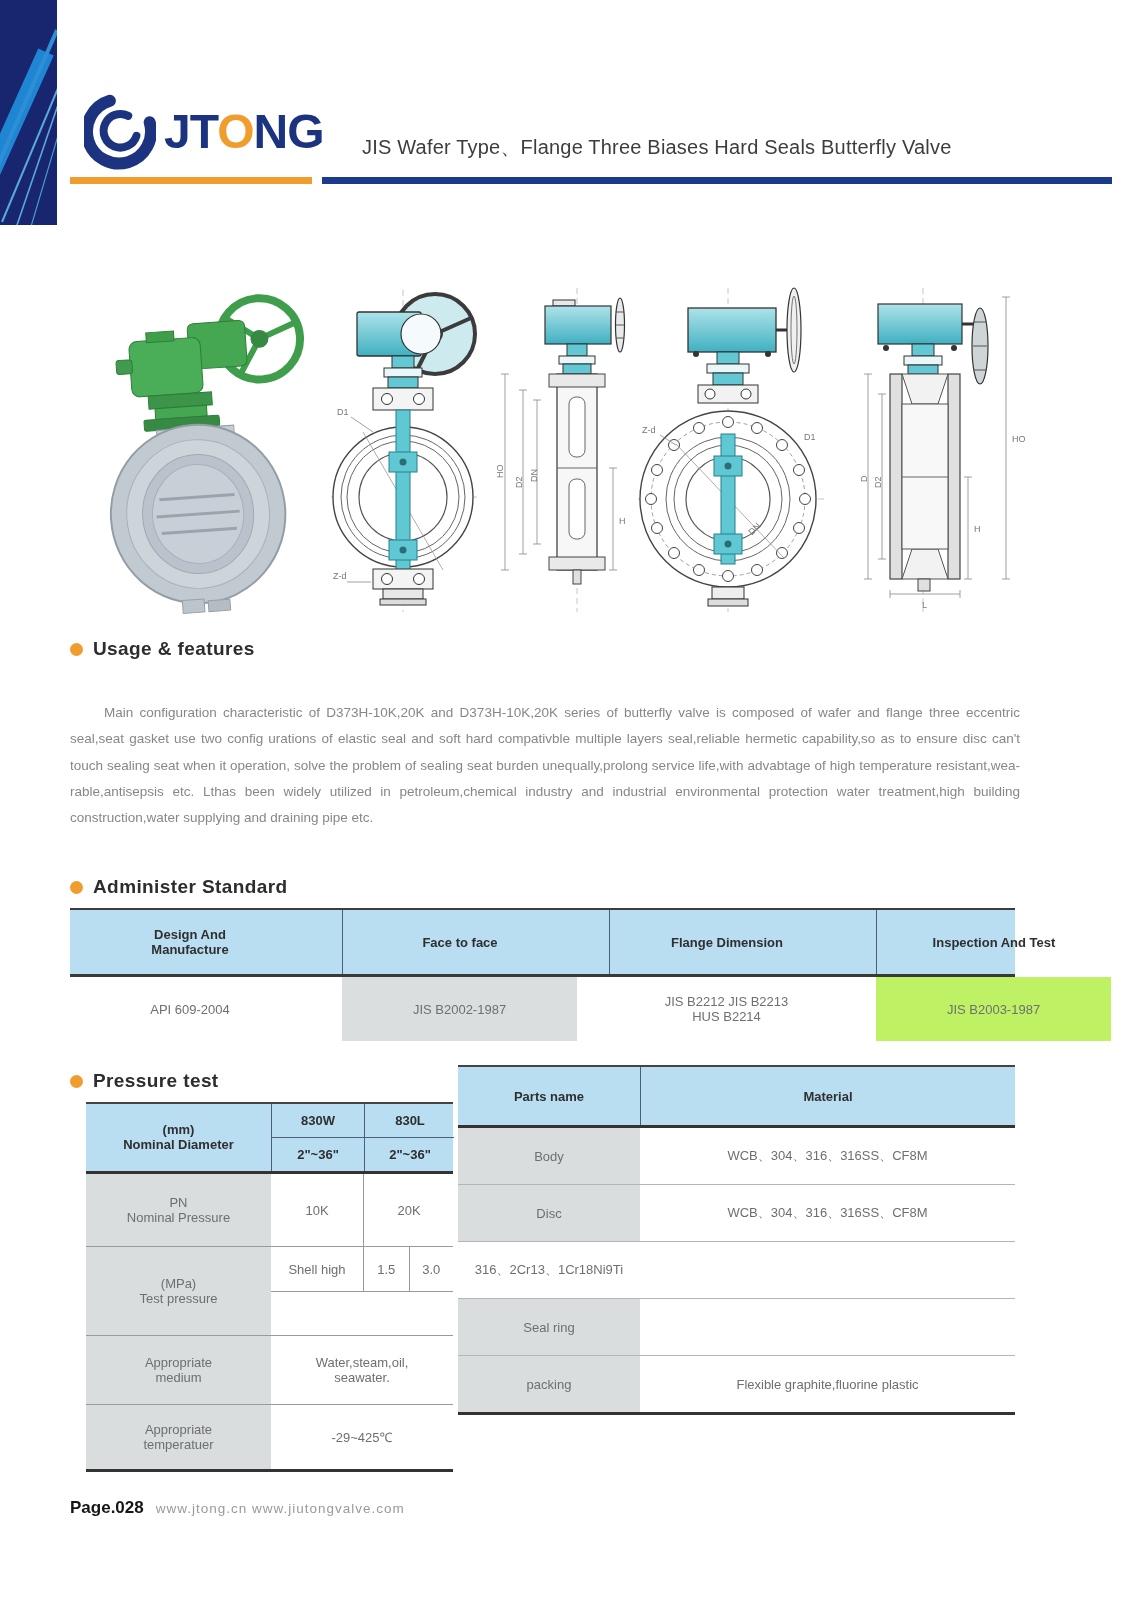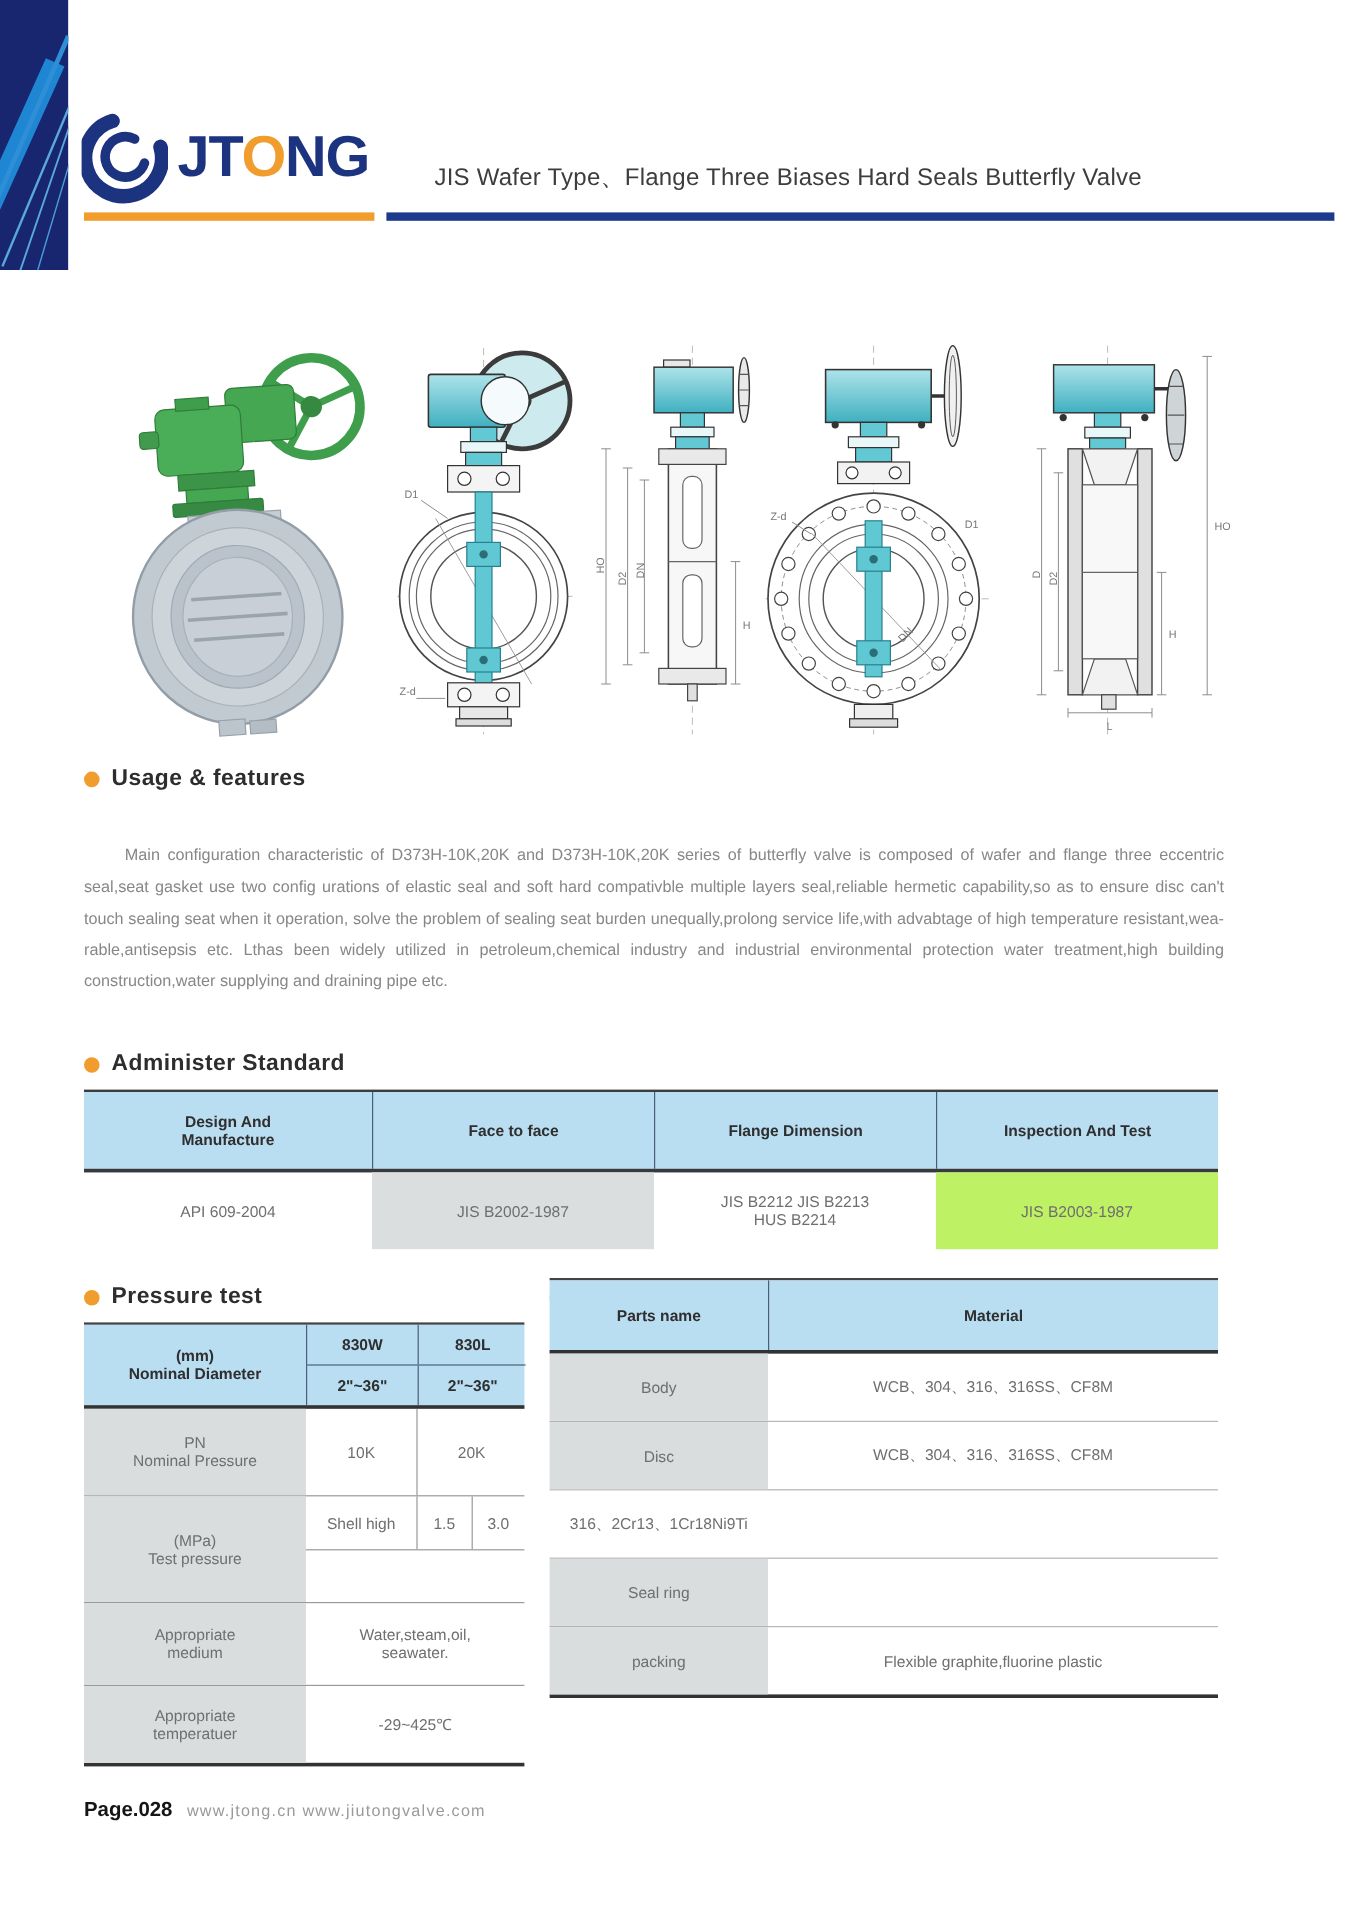--- a/index.html
+++ b/index.html
@@ -20,21 +20,21 @@
               text-align:justify;text-indent:34px;}
   
   .pre{white-space:pre-line;}
   .cell{display:flex;align-items:center;justify-content:center;text-align:center;}
   .hcell{font-weight:bold;color:#2f2f2f;font-size:13px;}
   .dcell{color:#6f6f6f;font-size:13px;}
   .graybg{background:#d9dddd;}
   .bluebg{background:#b9ddf1;}
   
   .admin-table{width:945px;border-top:2px solid #3c3c3c;}
-  .admin-row{display:grid;grid-template-columns:240px 235px 235px 235px;}
+  .admin-row{display:grid;grid-template-columns:240px 235px 235px 235px;gap:32px;}
   .admin-head{height:64px;border-bottom:3px solid #3a3a3a;}
   .admin-head .cell{border-left:1px solid #4a5f7d;}
   .admin-head .cell:first-child{border-left:none;}
   .admin-data{height:64px;}
   
   .pt{width:367px;border-top:2px solid #444;border-bottom:3px solid #333;}
   .pt-row{display:flex;}
   .pt-hdr{border-bottom:3px solid #333;}
   .pt-lab{width:185px;flex:0 0 auto;}
   .pt-vcol{width:92px;flex:0 0 auto;}
@@ -62,21 +62,21 @@
 
   <svg class="abs" style="left:0;top:0" width="57" height="225" viewBox="0 0 57 225">
     <rect width="57" height="225" fill="#17266f"></rect>
     <line x1="46" y1="52" x2="-34" y2="230" stroke="#1e86d2" stroke-width="17"></line>
     <line x1="57" y1="30" x2="-12" y2="188" stroke="#2f8fd6" stroke-width="4"></line>
     <line x1="64" y1="74" x2="2" y2="222" stroke="#5aa8e0" stroke-width="2"></line>
     <line x1="74" y1="58" x2="16" y2="228" stroke="#5aa8e0" stroke-width="1.6"></line>
     <line x1="84" y1="48" x2="30" y2="230" stroke="#4a9cd8" stroke-width="1.2"></line>
   </svg>
 
-  <div class="abs" style="left:68px;top:86px;display:flex;align-items:center;gap:8px">
+  <div class="abs" style="left:84px;top:86px;display:flex;align-items:center;gap:8px">
     <svg width="72" height="92" viewBox="0 0 90 110">
       <g transform="rotate(-18 45 55)" fill="none" stroke="#1c3380" stroke-linecap="round">
         <path d="M45 14 A40 40 0 1 0 84 55" stroke-width="15"></path>
         <path d="M61 39 A21 21 0 1 0 63 66" stroke-width="10"></path>
       </g>
     </svg>
     <div class="brand-text"><span>JT</span><span class="accent">O</span><span>NG</span></div>
   </div>
 
   <div class="abs page-title" style="left:362px;top:134px">JIS Wafer Type、Flange Three Biases Hard Seals Butterfly Valve</div>
@@ -339,21 +339,21 @@
   <div class="abs sec-head" style="left:70px;top:1070px">
     <span class="sec-dot"></span>
     <span class="sec-title">Pressure test</span>
   </div>
 
   <div class="abs sec-head" style="left:458px;top:1070px">
     <span class="sec-dot"></span>
     <span class="sec-title">Main part materials and property</span>
   </div>
 
-  <div class="abs pt" style="left:70px;top:1102px">
+  <div class="abs pt" style="left:86px;top:1102px">
     <div class="pt-row pt-hdr bluebg">
       <div class="pt-lab cell hcell pre" style="height:66px">(mm)
 Nominal Diameter</div>
       <div style="width:182px;border-left:1px solid #4a5f7d">
         <div class="pt-row" style="height:33px">
           <div class="pt-vcol cell hcell">830W</div>
           <div class="pt-vcol2 cell hcell">830L</div>
         </div>
         <div class="pt-row" style="height:33px;border-top:1px solid #4a5f7d">
           <div class="pt-vcol cell hcell">2"~36"</div>

